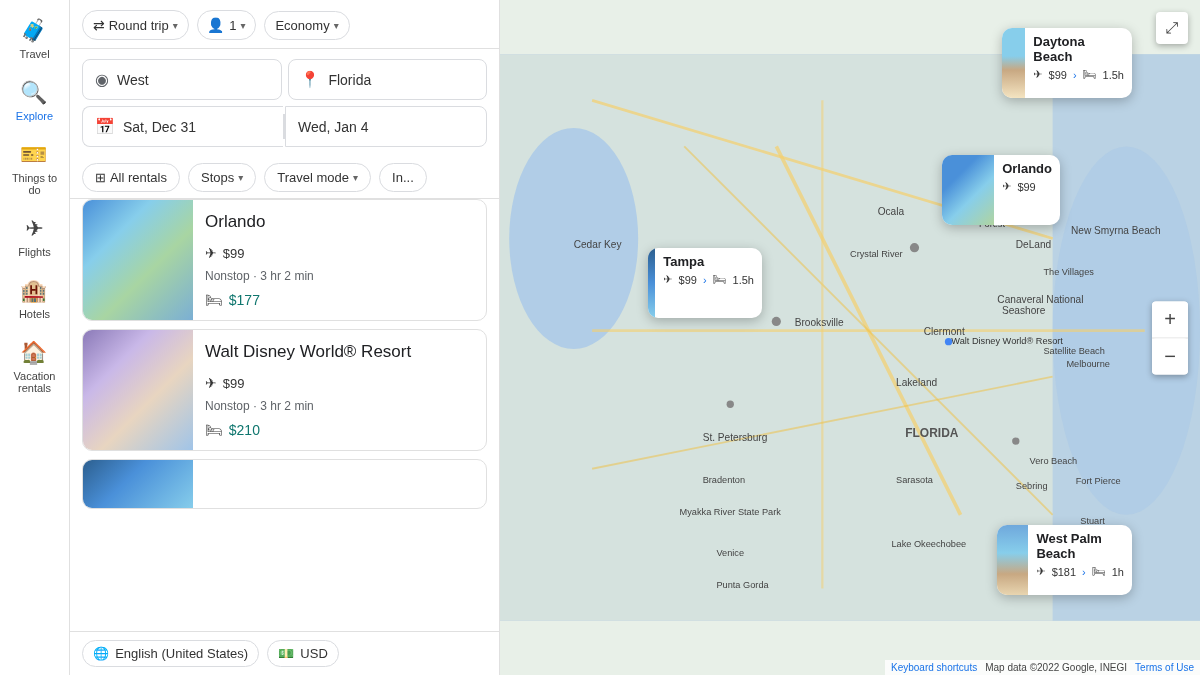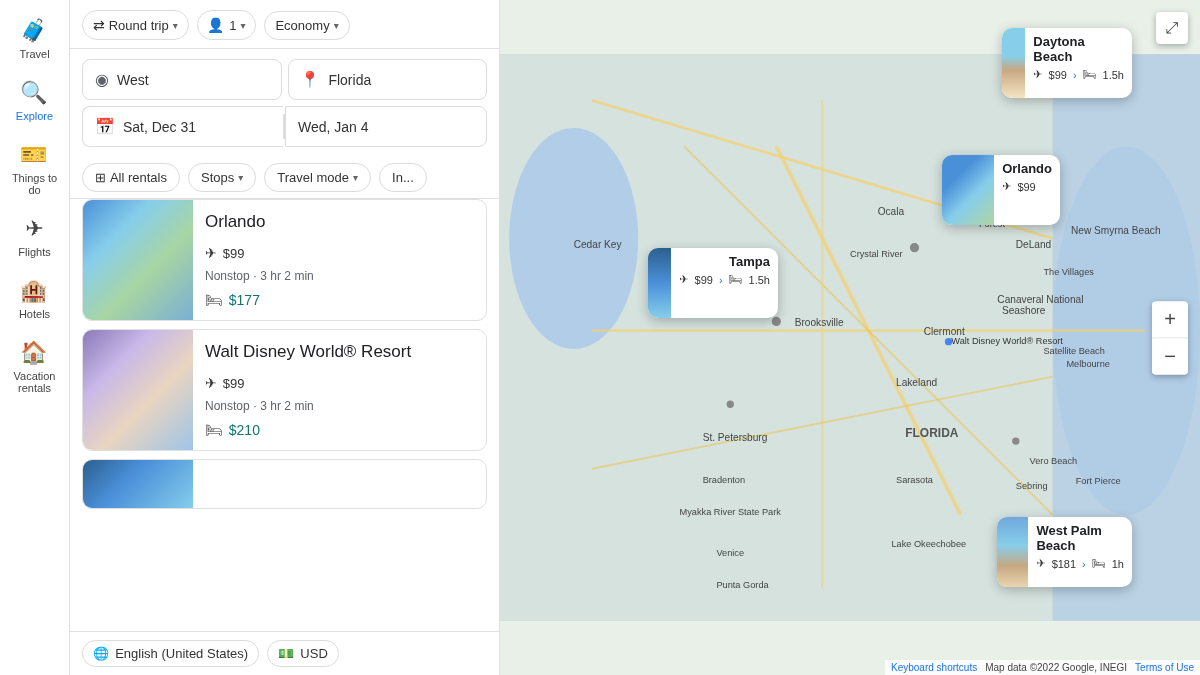--- a/index.html
+++ b/index.html
@@ -359,21 +359,21 @@
       top: 155px;
       right: 140px;
       width: 118px;
     }
     .card-tampa {
       top: 248px;
       left: 148px;
       width: 130px;
     }
     .card-westpalm {
-      bottom: 88px;
+      bottom: 80px;
       right: 68px;
       width: 130px;
     }
 
     
     .daytona-bg { background: linear-gradient(180deg, #87ceeb 40%, #c8a882 60%, #f4e4c1 100%); }
     .orlando-bg { background: linear-gradient(135deg, #4a90d9 30%, #87ceeb 60%, #b0d4a0 100%); }
     .tampa-bg { background: linear-gradient(180deg, #2c5f8f 0%, #4a90d9 50%, #87ceeb 100%); }
     .westpalm-bg { background: linear-gradient(180deg, #6fa8dc 0%, #87ceeb 40%, #c8a882 70%, #e8d5b0 100%); }
 
@@ -602,21 +602,21 @@
     <div class="place-img-box orlando-bg"></div>
     <div class="map-card-info">
       <div class="map-card-name">Orlando</div>
       <div class="map-card-prices">
         <span>✈</span>
         <span>$99</span>
       </div>
     </div>
   </div>
 
-  <div class="map-card card-tampa" style="width:130px;text-align:right;">
+  <div class="map-card card-tampa" style="width:114px;">
     <div class="place-img-box tampa-bg"></div>
     <div class="map-card-info">
       <div class="map-card-name">Tampa</div>
       <div class="map-card-prices">
         <span>✈</span>
         <span>$99</span>
         <span style="color:#1a73e8;">›</span>
         <span>🛏</span>
         <span>1.5h</span>
       </div>

